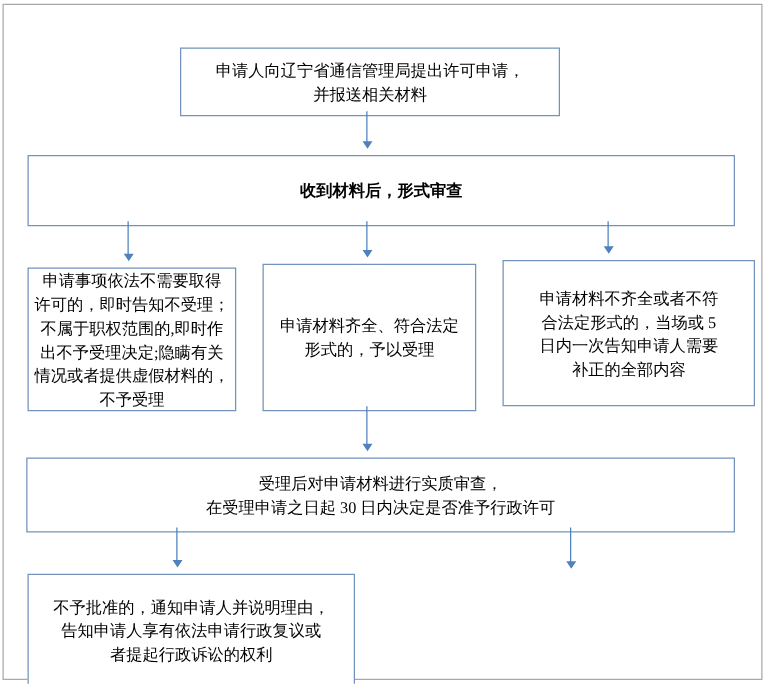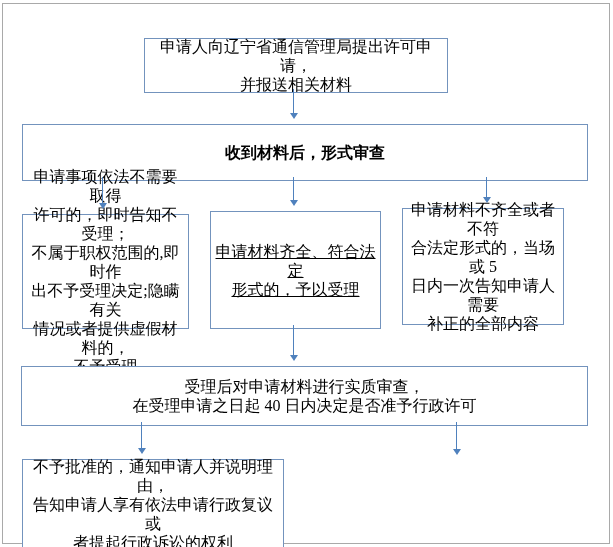--- a/index.html
+++ b/index.html
@@ -18,31 +18,31 @@
   }
   .node {
     position: absolute;
     border: 1px solid #7393bd;
     background: #ffffff;
     display: flex;
     align-items: center;
     justify-content: center;
     text-align: center;
     color: #000000;
-    font-size: 16px;
+    font-size: 13px;
     line-height: 19px;
     white-space: pre-line;
     padding: 1px 4px;
   }
   
   .n-apply   { left: 141px; top: 34px;  width: 304px; height: 55px; }
   .n-formal  { left: 19px;  top: 120px; width: 566px; height: 57px; font-weight: bold; }
   .n-reject  { left: 19px;  top: 210px; width: 167px; height: 115px; text-align: center; }
-  .n-accept  { left: 207px; top: 207px; width: 171px; height: 118px; text-decoration: underline; }
-  .n-suppl   { left: 399px; top: 204px; width: 162px; height: 117px; align-items: center; }
+  .n-accept  { left: 207px; top: 207px; width: 171px; height: 118px; }
+  .n-suppl   { left: 399px; top: 204px; width: 202px; height: 117px; align-items: center; }
   .n-subst   { left: 18px;  top: 362px; width: 567px; height: 60px; }
   .n-denied  { left: 5px;  top: 455px; width: 262px; height: 91px; margin-left: 14px; }
   .n-approved{ left: 329px; top: 456px; width: 264px; height: 76px; }
 
   
   .arrow {
     position: absolute;
     width: 9px;
   }
   .arrow .shaft {
@@ -97,21 +97,21 @@
 
   <div class="node n-suppl">
     <span>申请材料不齐全或者不符
 合法定形式的，当场或 5
 日内一次告知申请人需要
 补正的全部内容</span>
   </div>
 
   <div class="node n-subst">
     <span>受理后对申请材料进行实质审查，
-在受理申请之日起 40 日内决定是否准予行政许可</span>
+在受理申请之日起 30 日内决定是否准予行政许可</span>
   </div>
 
   <div class="node n-denied">
     <span>不予批准的，通知申请人并说明理由，
 告知申请人享有依法申请行政复议或
 者提起行政诉讼的权利</span>
   </div>
 
 
 </div>

